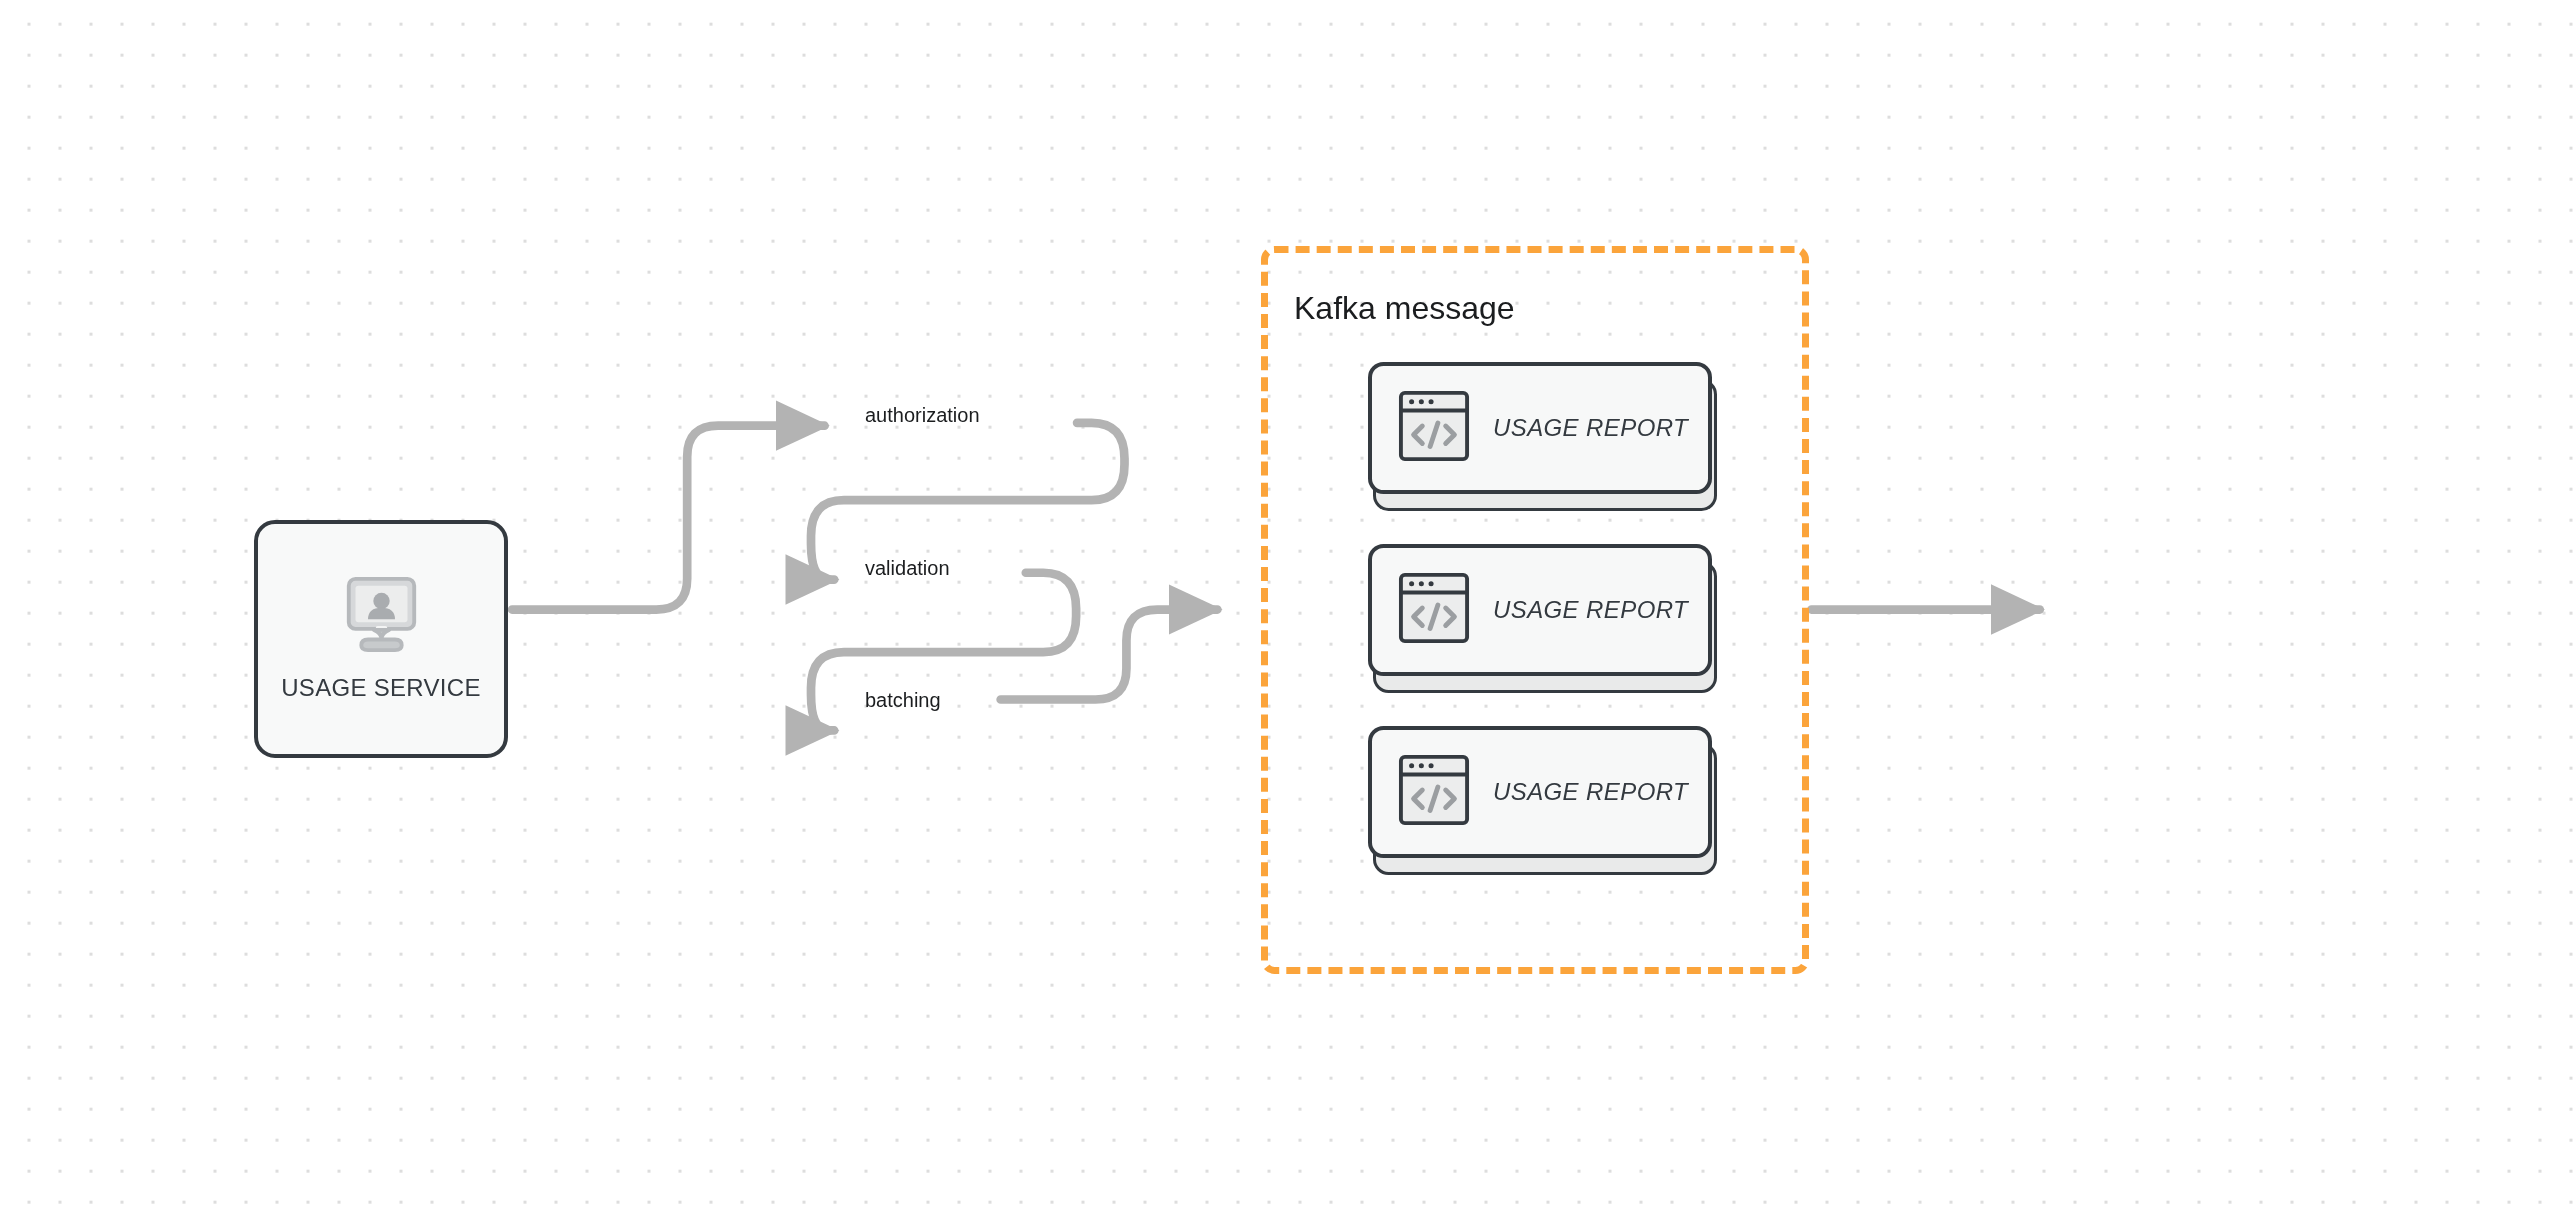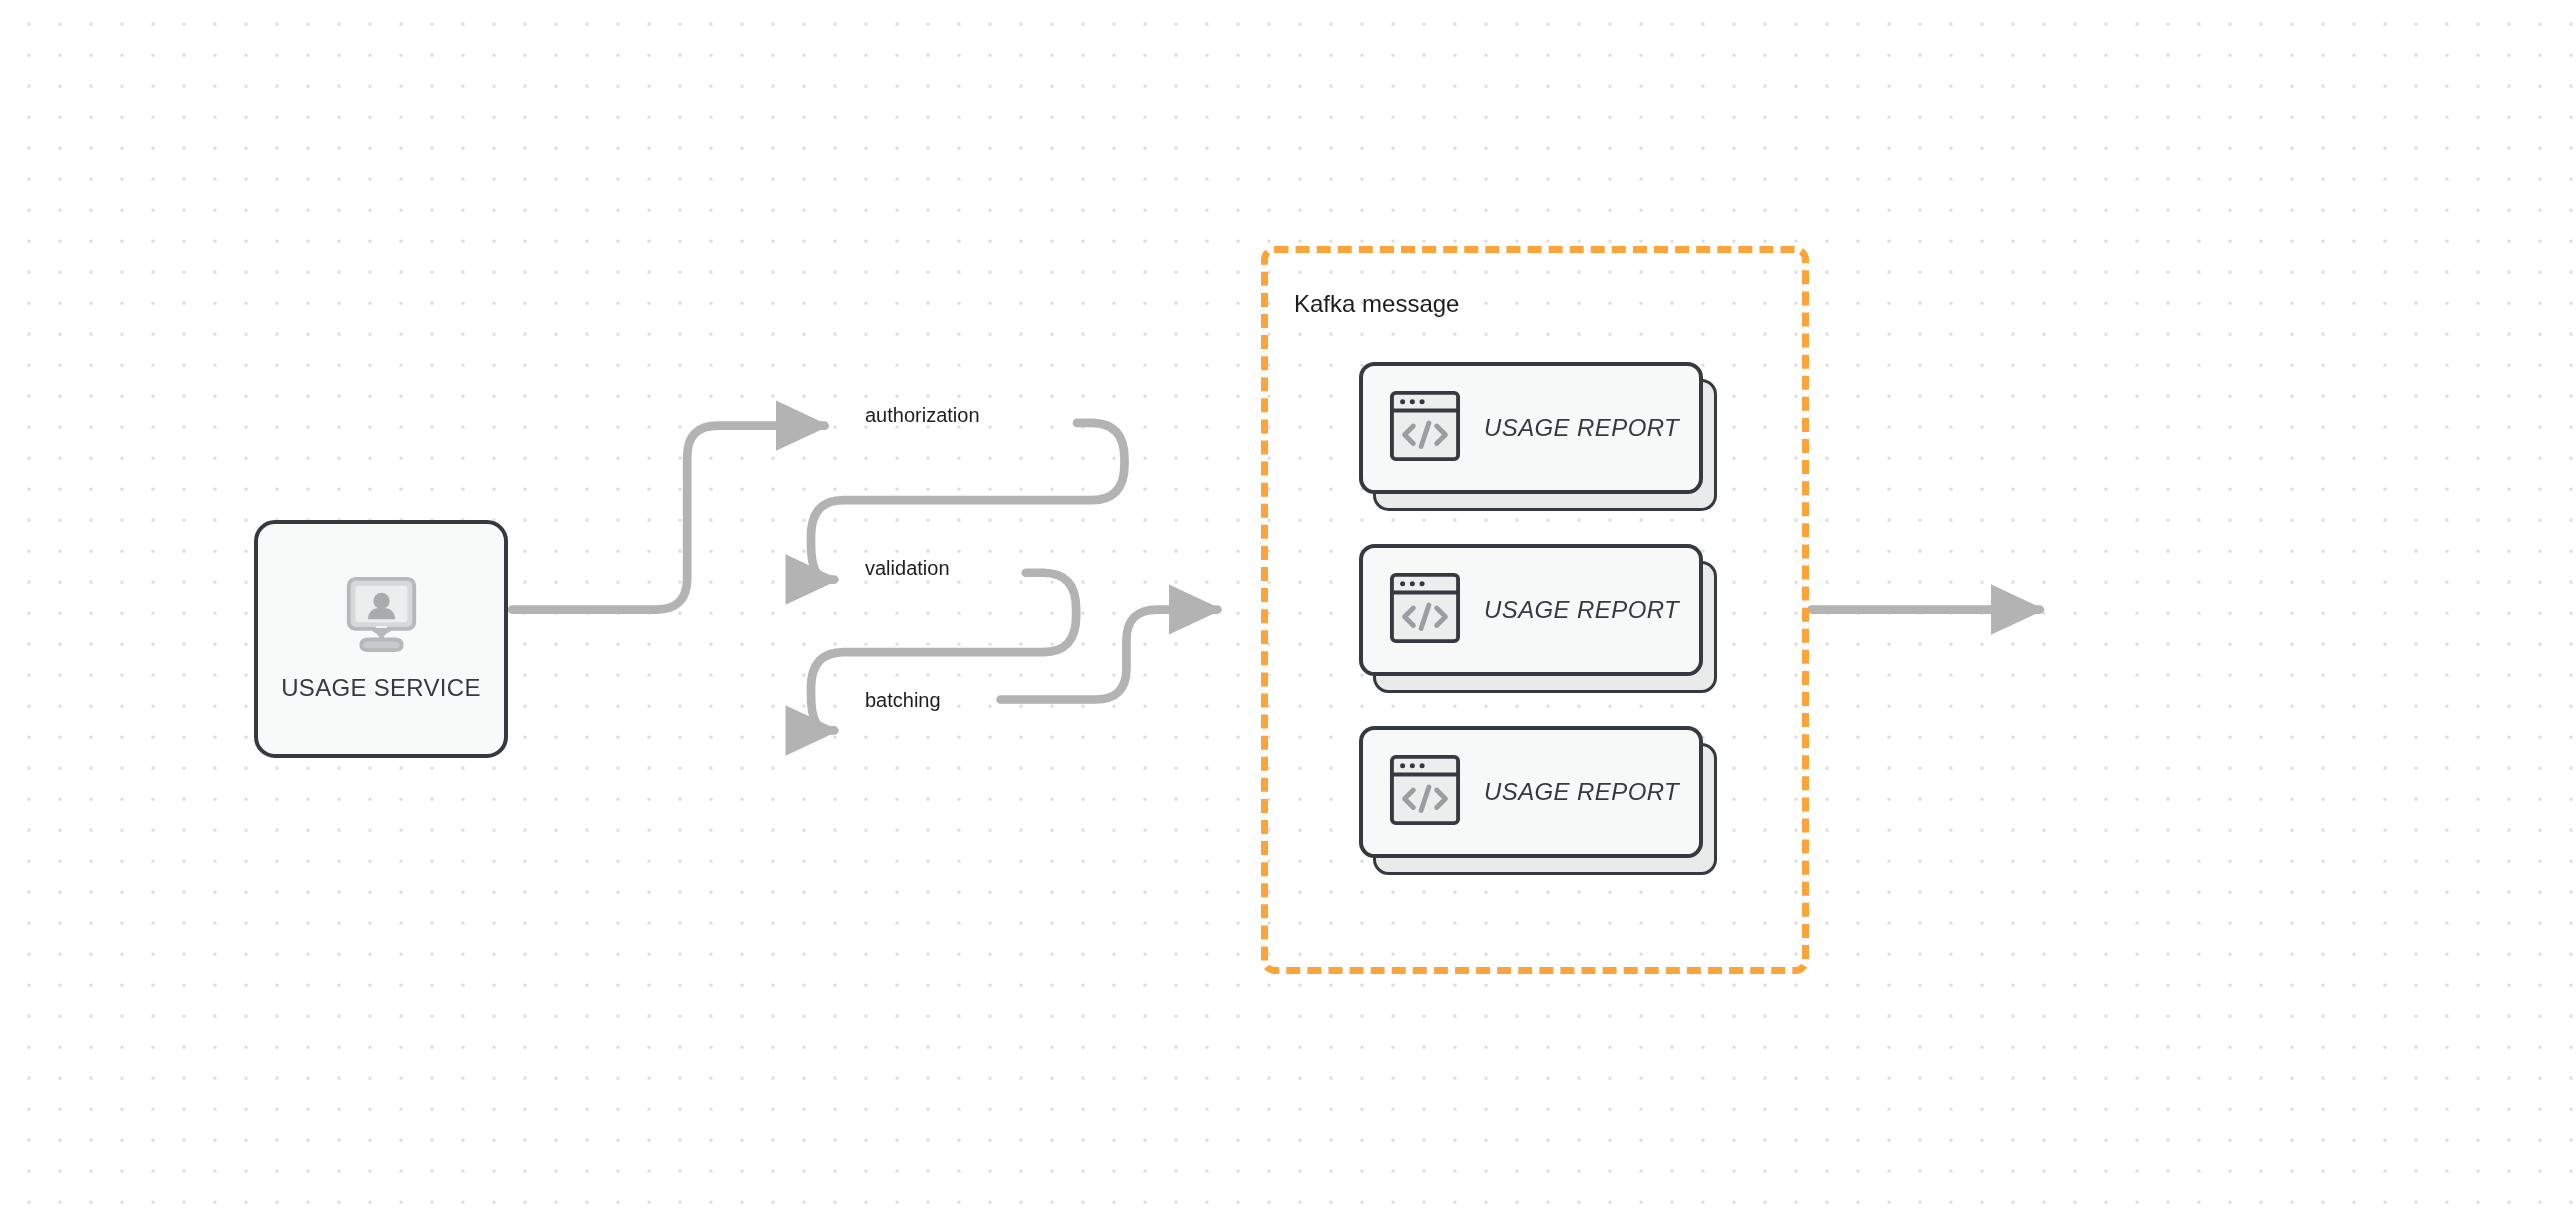--- a/index.html
+++ b/index.html
@@ -79,21 +79,21 @@
     box-sizing: border-box;
     border: 7.7px dashed #faa githubnone;
     border: 7.7px dashed #faa43a;
     border-color: #fba43b;
     border-radius: 13.5px;
   }
   #kafka-message-title {
     position: absolute;
     left: 1294px;
     top: 290px;
-    font-size: 24px;
+    font-size: 32px;
     color: #1b1d1f;
     white-space: nowrap;
   }
 
   
   .report-card {
     position: absolute;
     width: 344px;
     height: 132px;
   }
@@ -103,21 +103,21 @@
     top: 17.4px;
     width: 344px;
     height: 132px;
     box-sizing: border-box;
     background: #e9eaea;
     border: 3.9px solid #343a40;
     border-radius: 15.5px;
   }
   .report-card .front-layer {
     position: absolute;
-    left: 3px;
+    left: 12px;
     top: 0;
     width: 344px;
     height: 132px;
     box-sizing: border-box;
     background: #f7f8f8;
     border: 4.8px solid #343a40;
     border-radius: 15.5px;
     display: flex;
     flex-direction: row;
     align-items: center;

